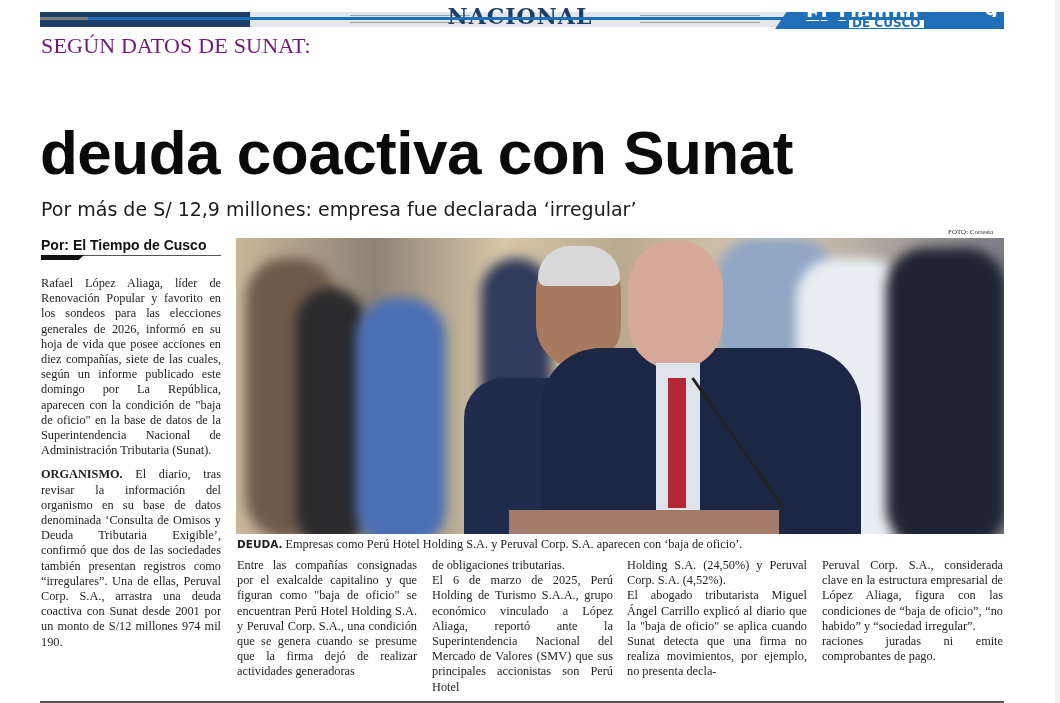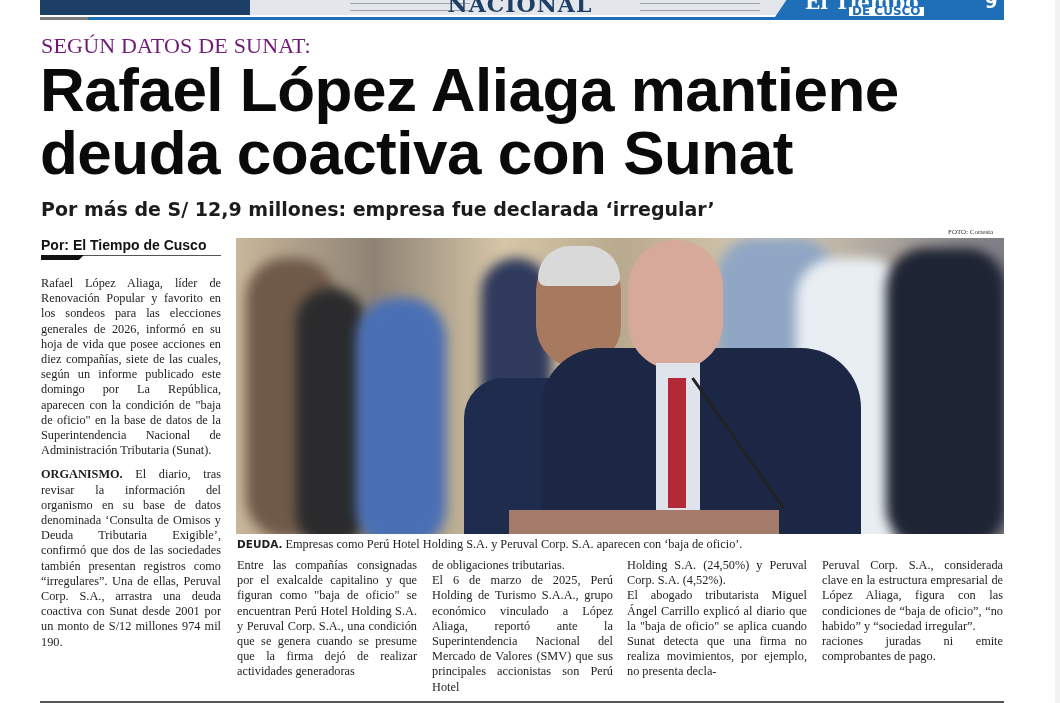--- a/index.html
+++ b/index.html
@@ -3,21 +3,21 @@
   <meta charset="utf-8">
   <style>
     html, body { margin: 0; padding: 0; }
     body {
       width: 1060px; height: 703px; overflow: hidden;
       background: #ffffff; position: relative;
       font-family: "DejaVu Serif", serif;
       color: #1a1a1a;
     }
     
-    .masthead { position: absolute; left: 40px; top: 0; width: 908px; height: 17px; }
+    .masthead { position: absolute; left: 40px; top: 12px; width: 908px; height: 17px; }
     .mh-left { position: absolute; left: 0; top: 0; width: 228px; height: 15px; background: #1d3f66;
       clip-path: polygon(0 0, 100% 0, 92% 100%, 0 100%); }
     .mh-mid { position: absolute; left: 210px; top: 0; width: 560px; height: 15px; background: #e3e6ea; }
     .mh-lines { position: absolute; top: 3px; height: 6px; width: 120px;
       border-top: 1px solid #9aa3ad; border-bottom: 1px solid #9aa3ad; }
     .mh-section { position: absolute; left: 380px; top: -9px; width: 200px; text-align: center;
       font-family: "DejaVu Serif", serif; font-weight: bold; font-size: 22px; color: #1d3f66; letter-spacing: 1px; }
     .mh-right { position: absolute; left: 735px; top: 0; width: 229px; height: 17px; background: #1f6eb8;
       clip-path: polygon(5% 0, 100% 0, 100% 100%, 0 100%); }
     .mh-brand { position: absolute; left: 765px; top: -10px; color: #fff; font-family: "DejaVu Serif", serif;
@@ -27,21 +27,21 @@
     .mh-page { position: absolute; left: 945px; top: -9px; color: #fff; font-family: "DejaVu Sans", sans-serif;
       font-weight: bold; font-size: 18px; }
     .mh-underline { position: absolute; left: 40px; top: 17px; width: 964px; height: 3px; background: #1f6eb8; }
     .mh-underline-grey { position: absolute; left: 40px; top: 17px; width: 48px; height: 3px; background: #7b7b7b; }
 
     .kicker { position: absolute; left: 41px; top: 33px; font-family: "Liberation Serif", serif;
       font-size: 22px; color: #701a75; letter-spacing: 0.2px; }
     .headline { position: absolute; left: 40px; top: 58px; width: 990px; font-family: "Liberation Sans", sans-serif;
       font-weight: bold; font-size: 62px; line-height: 63px; color: #0a0a0a; letter-spacing: -0.5px; margin: 0; }
     .subhead { position: absolute; left: 41px; top: 198px; font-family: "DejaVu Sans", sans-serif;
-      font-weight: bold; font-size: 19px; color: #1c1c1c; }
+      font-weight: normal; font-size: 19px; color: #1c1c1c; }
 
     .byline { position: absolute; left: 41px; top: 237px; font-family: "Liberation Sans", sans-serif;
       font-weight: bold; font-size: 14px; color: #111; }
     .byline-rule { position: absolute; left: 41px; top: 255px; width: 180px; height: 1px; background: #555; }
     .byline-bar { position: absolute; left: 41px; top: 255px; width: 43px; height: 5px; background: #111;
       clip-path: polygon(0 0, 100% 0, 88% 100%, 0 100%); }
 
     .col { position: absolute; font-family: "Liberation Serif", serif; font-size: 12.3px; line-height: 15.2px;
       text-align: justify; color: #1e1e1e; hyphens: manual; }
     .col p { margin: 0; }
@@ -77,21 +77,21 @@
   <div class="mh-right"></div>
   <div class="mh-brand">El Tiempo</div>
   <div class="mh-brand-sub">DE CUSCO</div>
   <div class="mh-page">9</div>
 </div>
 <div class="mh-underline"></div>
 <div class="mh-underline-grey"></div>
 
 <div class="kicker">SEGÚN DATOS DE SUNAT:</div>
 <h1 class="headline">
-  <span>Rafael López Aliaga mantiene</span><br>
+  <br>
   <span>deuda coactiva con Sunat</span>
 </h1>
 <div class="subhead">Por más de S/ 12,9 millones: empresa fue declarada ‘irregular’</div>
 
 <div class="byline">Por: El Tiempo de Cusco</div>
 <div class="byline-rule"></div>
 <div class="byline-bar"></div>
 
 <div class="col col-left">
   <p>Rafael López Aliaga, líder de Renovación Popular y favorito en los sondeos para las elecciones generales de 2026, informó en su hoja de vida que posee acciones en diez compañías, siete de las cuales, según un informe publicado este domingo por La República, aparecen con la condición de "baja de oficio" en la base de datos de la Superintendencia Nacional de Administración Tributaria (Sunat).</p>

